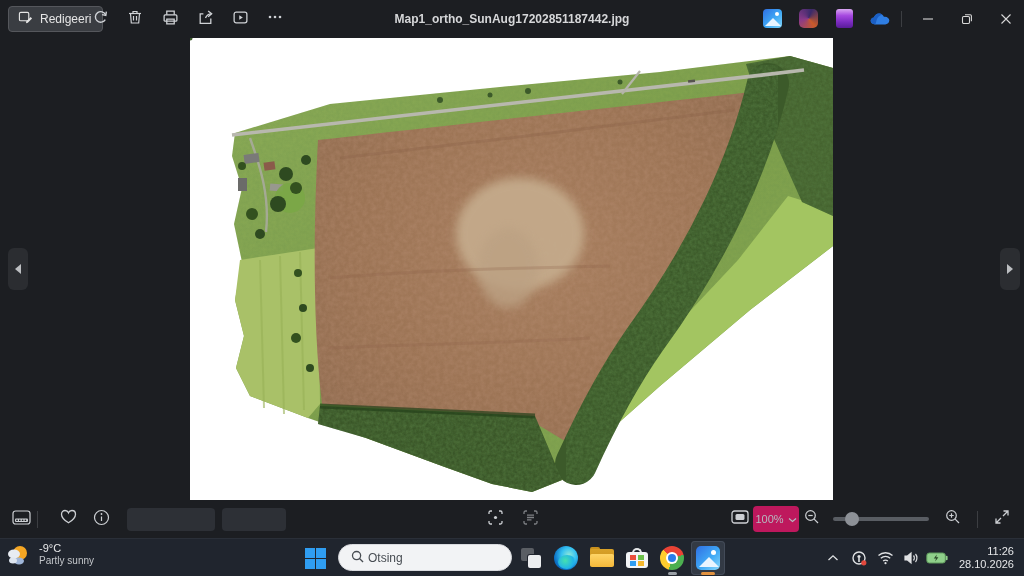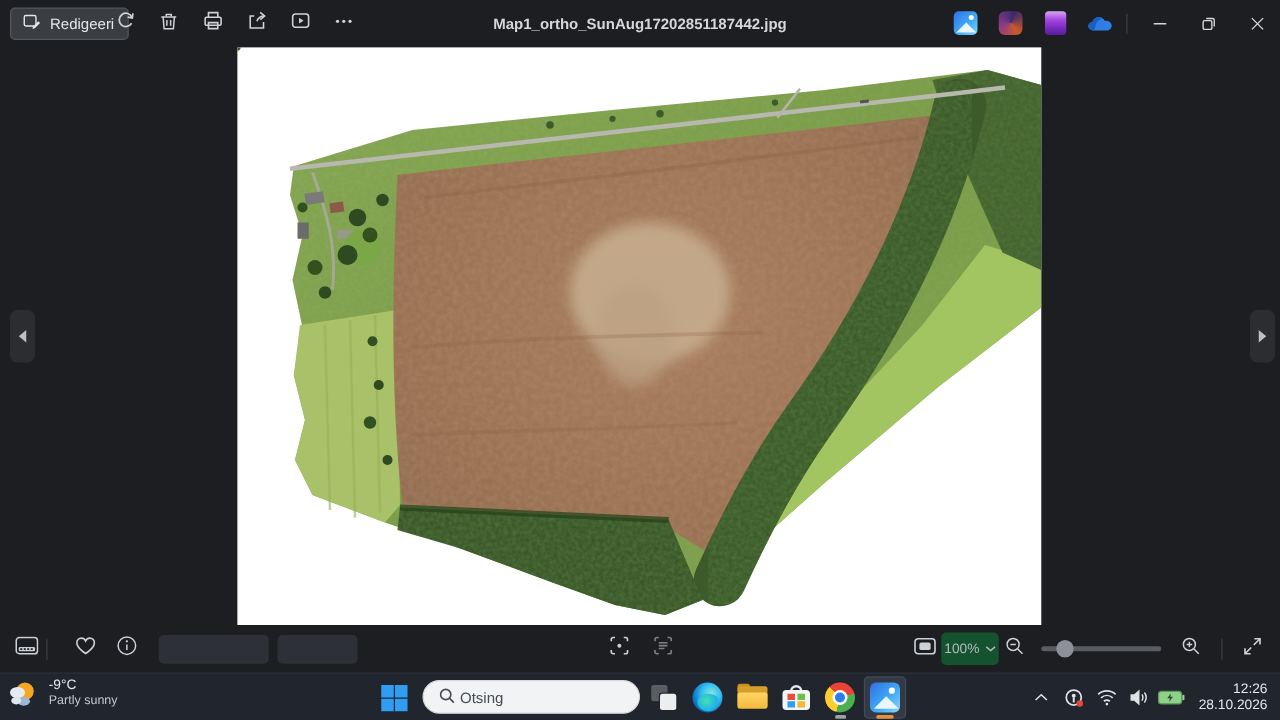--- a/index.html
+++ b/index.html
@@ -40,21 +40,21 @@
   .navbtn { position:absolute; width:20px; height:42px; background:#2b2d31; border-radius:6px;
     display:flex; align-items:center; justify-content:center; color:#bdbfc2; }
   .nav-left { left:8px; top:210px; }
   .nav-right { right:4px; top:210px; }
 
   
   .commandbar { position:absolute; top:500px; left:0; width:1024px; height:38px; background:#1c1e22; }
   .cbtn { position:absolute; top:4px; width:30px; height:30px; display:flex; align-items:center;
     justify-content:center; border-radius:4px; color:#cdd0d4; }
   .ph { position:absolute; top:8px; background:#2d3036; border-radius:4px; height:23px; }
-  .zoom-pill { position:absolute; left:753px; top:6px; width:46px; height:26px; background:#14532d;
+  .zoom-pill { position:absolute; left:753px; top:6px; width:46px; height:26px; background:#be185d;
     border-radius:4px; display:flex; align-items:center; justify-content:center; gap:4px;
     color:#b6bac0; font-size:11px; }
   .slider { position:absolute; left:833px; top:17px; width:96px; height:4px; background:#595d63;
     border-radius:2px; }
   .slider .thumb { position:absolute; left:12px; top:-5px; width:14px; height:14px; border-radius:50%;
     background:#8d9197; }
 
   
   .taskbar { position:absolute; top:538px; left:0; width:1024px; height:38px; background:#20252e;
     border-top:1px solid #2a2f38; }
@@ -515,18 +515,18 @@
         </svg>
       </div>
       <div class="trayicon">
         <svg width="22" height="12" viewBox="0 0 22 12">
           <rect x="0.8" y="1" width="18.5" height="10" rx="2.5" fill="#8fd08a" stroke="#5f9a5c" stroke-width="1"></rect>
           <rect x="19.8" y="3.8" width="1.8" height="4.4" rx="0.9" fill="#8fd08a"></rect>
           <path d="M10.8 2.5 L7.8 6.5 H10 L9.2 9.5 L12.4 5.3 H10.2 Z" fill="#2c4a2a"></path>
         </svg>
       </div>
       <div class="clock">
-        <div>12:26</div>
+        <div>11:26</div>
         <div>28.10.2026</div>
       </div>
     </div>
   </div>
 </div>
 
 </body></html>

